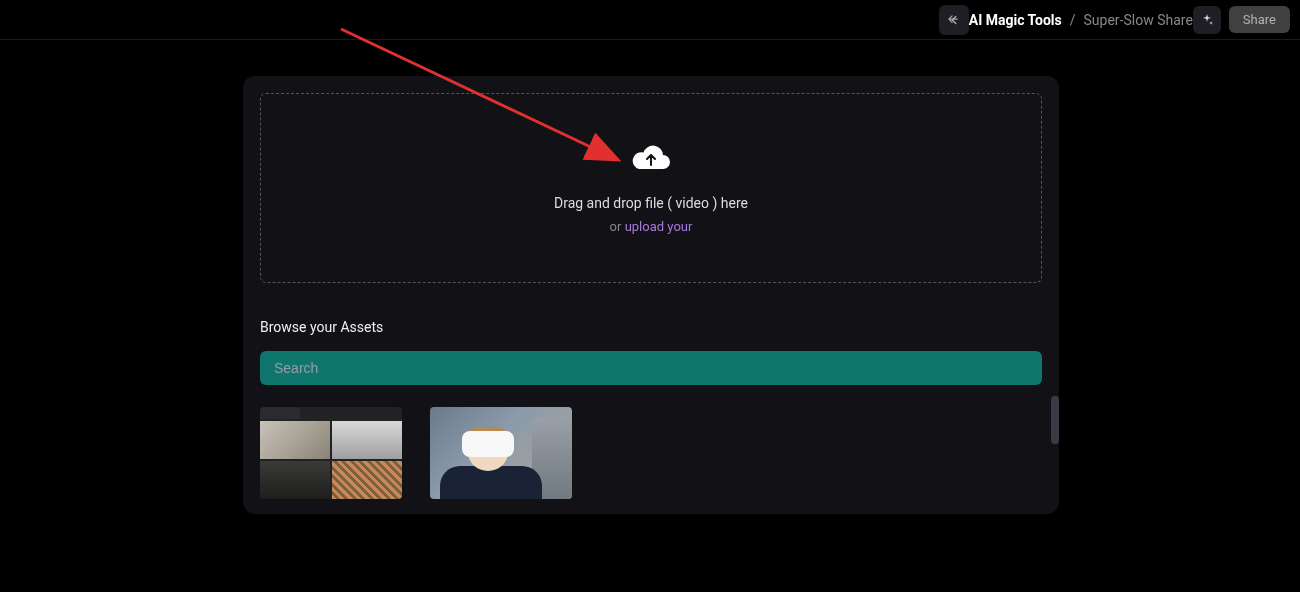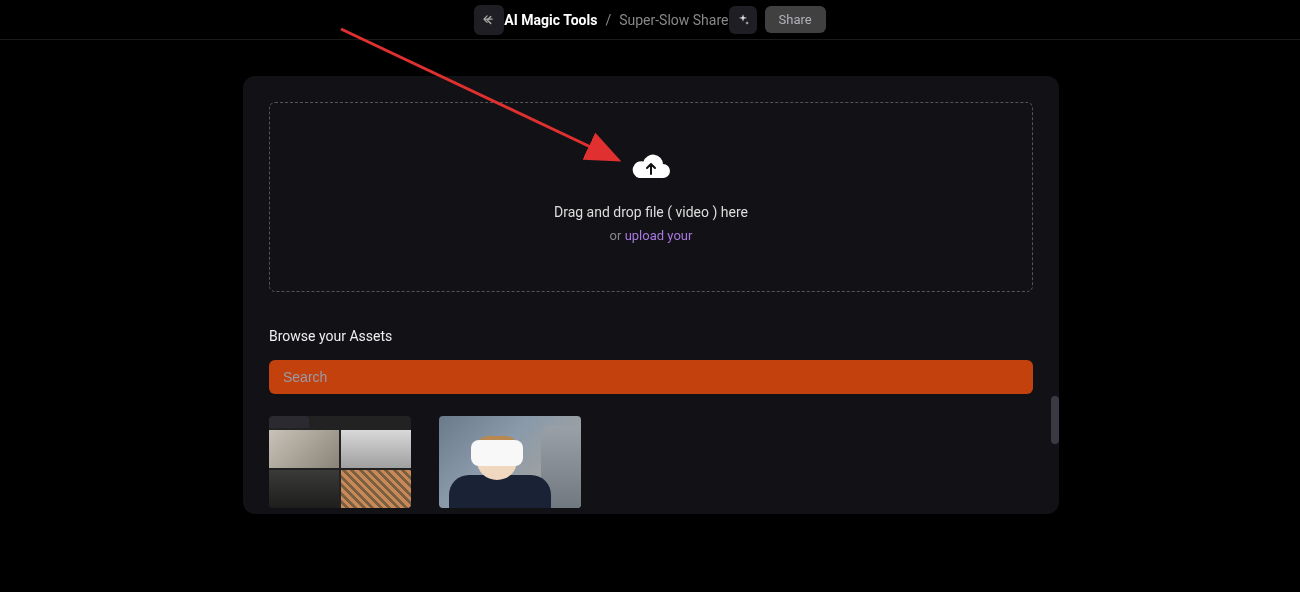--- a/index.html
+++ b/index.html
@@ -13,21 +13,21 @@
       color: #fff;
       width: 1300px;
       height: 592px;
       overflow: hidden;
       position: relative;
     }
     .header {
       height: 40px;
       display: flex;
       align-items: center;
-      justify-content: center;
+      justify-content: flex-end;
       padding: 0 10px;
       border-bottom: 1px solid #1a1a1a;
     }
     .back-btn {
       width: 30px;
       height: 30px;
       background: #1e1e24;
       border-radius: 6px;
       display: flex;
       align-items: center;
@@ -74,21 +74,21 @@
       cursor: pointer;
     }
     .main-panel {
       position: absolute;
       left: 243px;
       top: 76px;
       width: 816px;
       height: 438px;
       background: #121216;
       border-radius: 12px;
-      padding: 26px;
+      padding: 17px;
     }
     .dropzone {
       border: 1px dashed #555;
       border-radius: 6px;
       height: 190px;
       display: flex;
       flex-direction: column;
       align-items: center;
       justify-content: center;
       gap: 8px;
@@ -110,21 +110,21 @@
     }
     .browse-label {
       margin-top: 36px;
       font-size: 14px;
       color: #eee;
     }
     .search-input {
       margin-top: 16px;
       width: 100%;
       height: 34px;
-      background: #c2410c;
+      background: #0f766e;
       border: none;
       border-radius: 6px;
       padding: 0 14px;
       color: #fff;
       font-size: 14px;
     }
     .search-input::placeholder {
       color: #9a9aaa;
     }
     .assets-row {

